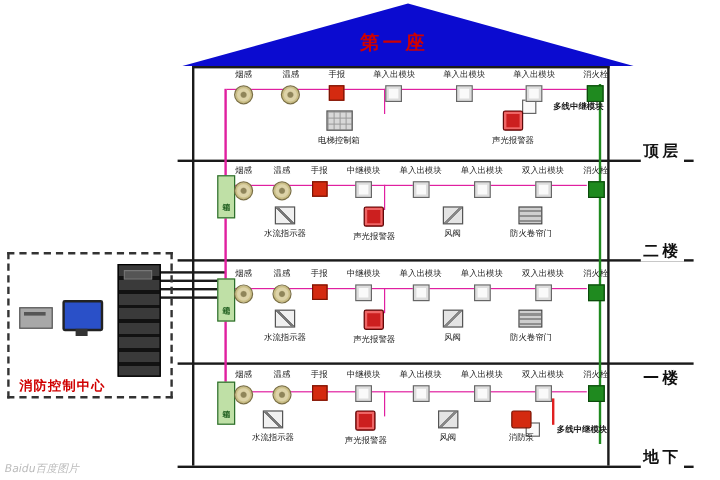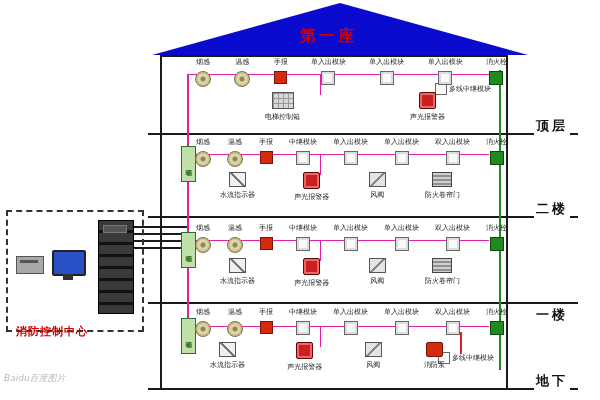--- a/index.html
+++ b/index.html
@@ -48,42 +48,42 @@
   .icon-alarm{width:15px;height:15px;background:#cc1f1f;border:1px solid #5e0909;border-radius:2px;box-shadow:inset 0 0 0 2px #e66;}
   .icon-fan{width:18px;height:13px;background:linear-gradient(#e05050,#a01010);border:1px solid #600;border-radius:2px;}
   .icon-waterflow{width:15px;height:13px;background:#f0f0f0;border:1px solid #555;
       background-image:linear-gradient(45deg,transparent 45%,#777 45% 55%,transparent 55%);}
   .icon-valve{width:15px;height:13px;background:#e4e4e4;border:1px solid #555;
       background-image:linear-gradient(135deg,transparent 45%,#888 45% 55%,transparent 55%);}
   .icon-shutter{width:18px;height:13px;border:1px solid #444;background:repeating-linear-gradient(#cfcfcf 0 2px,#8f8f8f 2px 4px);}
   .icon-pump{width:15px;height:13px;background:#d42a10;border:1px solid #7a1504;border-radius:2px;}
   .icon-relay{display:inline-block;width:10px;height:10px;background:#fafafa;border:1px solid #666;vertical-align:middle;}
 
-  .side-module{position:absolute;display:flex;align-items:center;gap:2px;z-index:2;}
+  .side-module{position:absolute;display:flex;align-items:center;gap:14px;z-index:2;font-weight:bold;}
   .sm0{left:240px;top:27px;}
   .sm3{left:243px;top:46px;}
 
   
   .terminal-box{position:absolute;left:181px;width:13px;height:34px;background:#bfe0a6;border:1px solid #2d6e2d;
       display:flex;align-items:center;justify-content:center;z-index:2;}
   .terminal-box span{writing-mode:vertical-rl;font-size:6.5px;color:#1d5c1d;line-height:1;}
 
   
   .cc-box{position:absolute;left:6px;top:210px;width:138px;height:122px;border:2px dashed #333;box-sizing:border-box;z-index:2;}
-  .cc-label{position:absolute;left:8px;top:112px;color:#d00000;font-size:11px;font-weight:bold;letter-spacing:1px;}
+  .cc-label{position:absolute;left:8px;top:102px;color:#d00000;font-size:11px;font-weight:bold;letter-spacing:1px;}
   .cabinet{position:absolute;left:90px;top:8px;width:34px;height:92px;background:#1c1c1c;border:1px solid #000;
       background-image:repeating-linear-gradient(180deg,#3a3a3a 0 9px,#121212 9px 12px);}
   .cabinet::before{content:"";position:absolute;left:4px;top:4px;width:24px;height:8px;background:#555;
       box-shadow:inset 0 0 0 1px #777;}
   .monitor{position:absolute;left:44px;top:38px;width:30px;height:22px;background:#2a50c8;border:2px solid #222;border-radius:2px;}
   .monitor::after{content:"";position:absolute;left:9px;top:22px;width:10px;height:6px;background:#333;}
   .printer{position:absolute;left:8px;top:44px;width:26px;height:16px;background:#a8a8a8;border:1px solid #555;}
   .printer::before{content:"";position:absolute;left:3px;top:3px;width:18px;height:3px;background:#555;}
 
-  .watermark{position:absolute;left:4px;top:372px;font-size:9px;color:#bbb;font-style:italic;z-index:3;}
+  .watermark{position:absolute;left:4px;top:384px;font-size:9px;color:#bbb;font-style:italic;z-index:3;}
 </style>
 </head>
 <body>
 
 <div id="stage">
 
   <div class="roof"></div>
   <div class="building-title">第一座</div>
 
   <div class="hline topline"></div>

